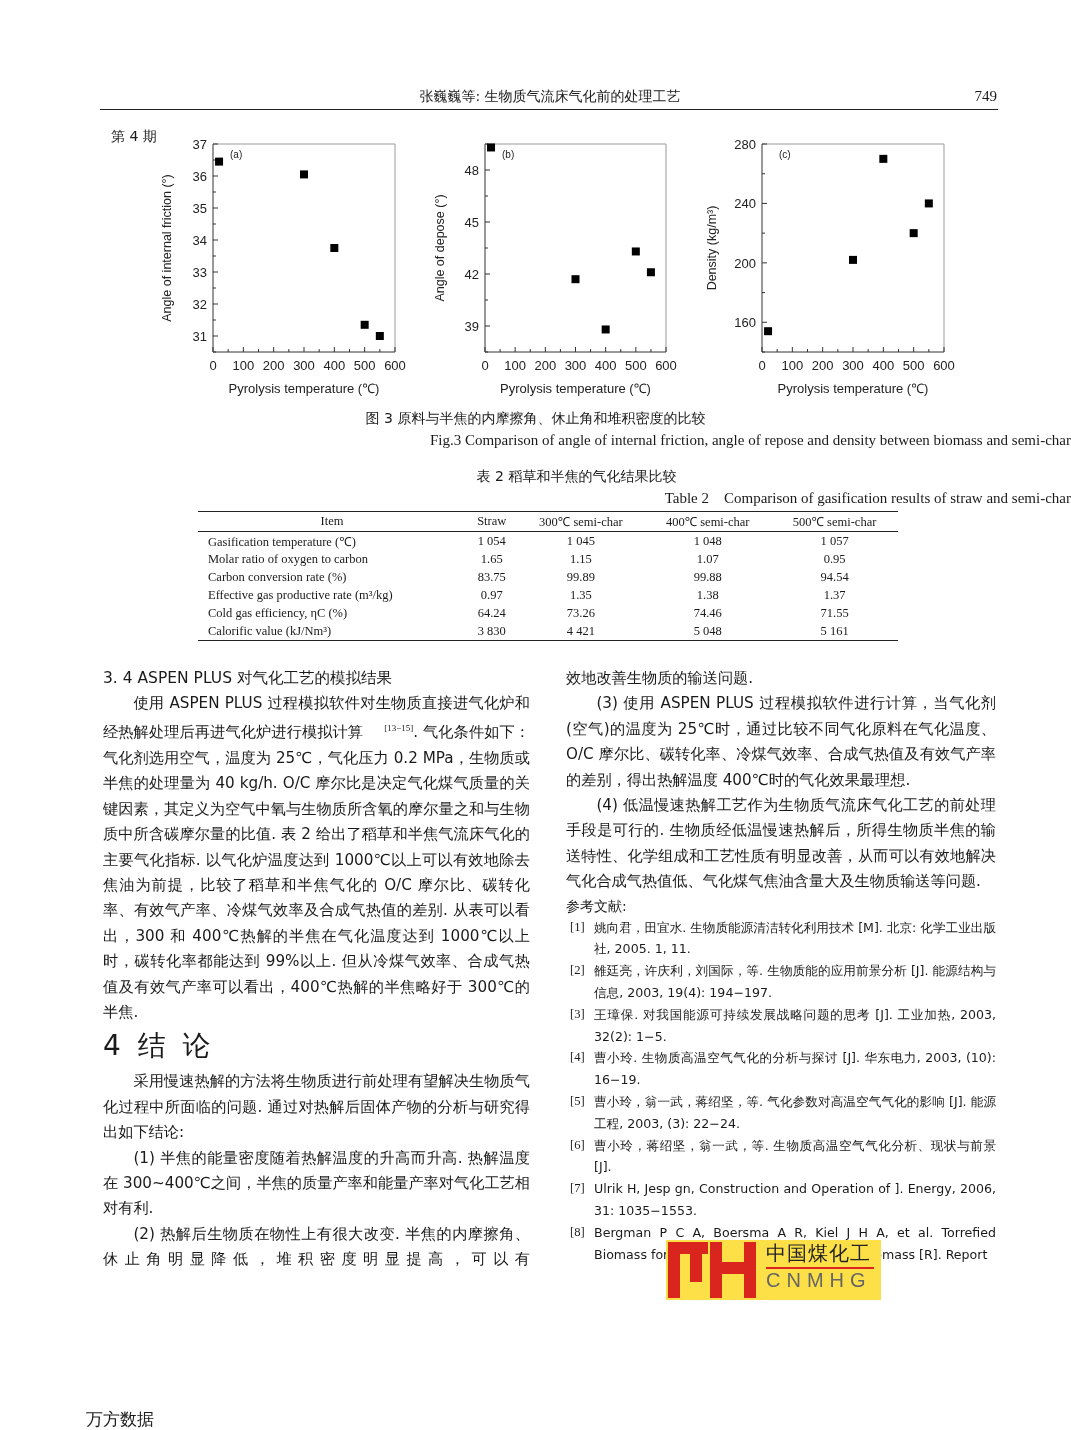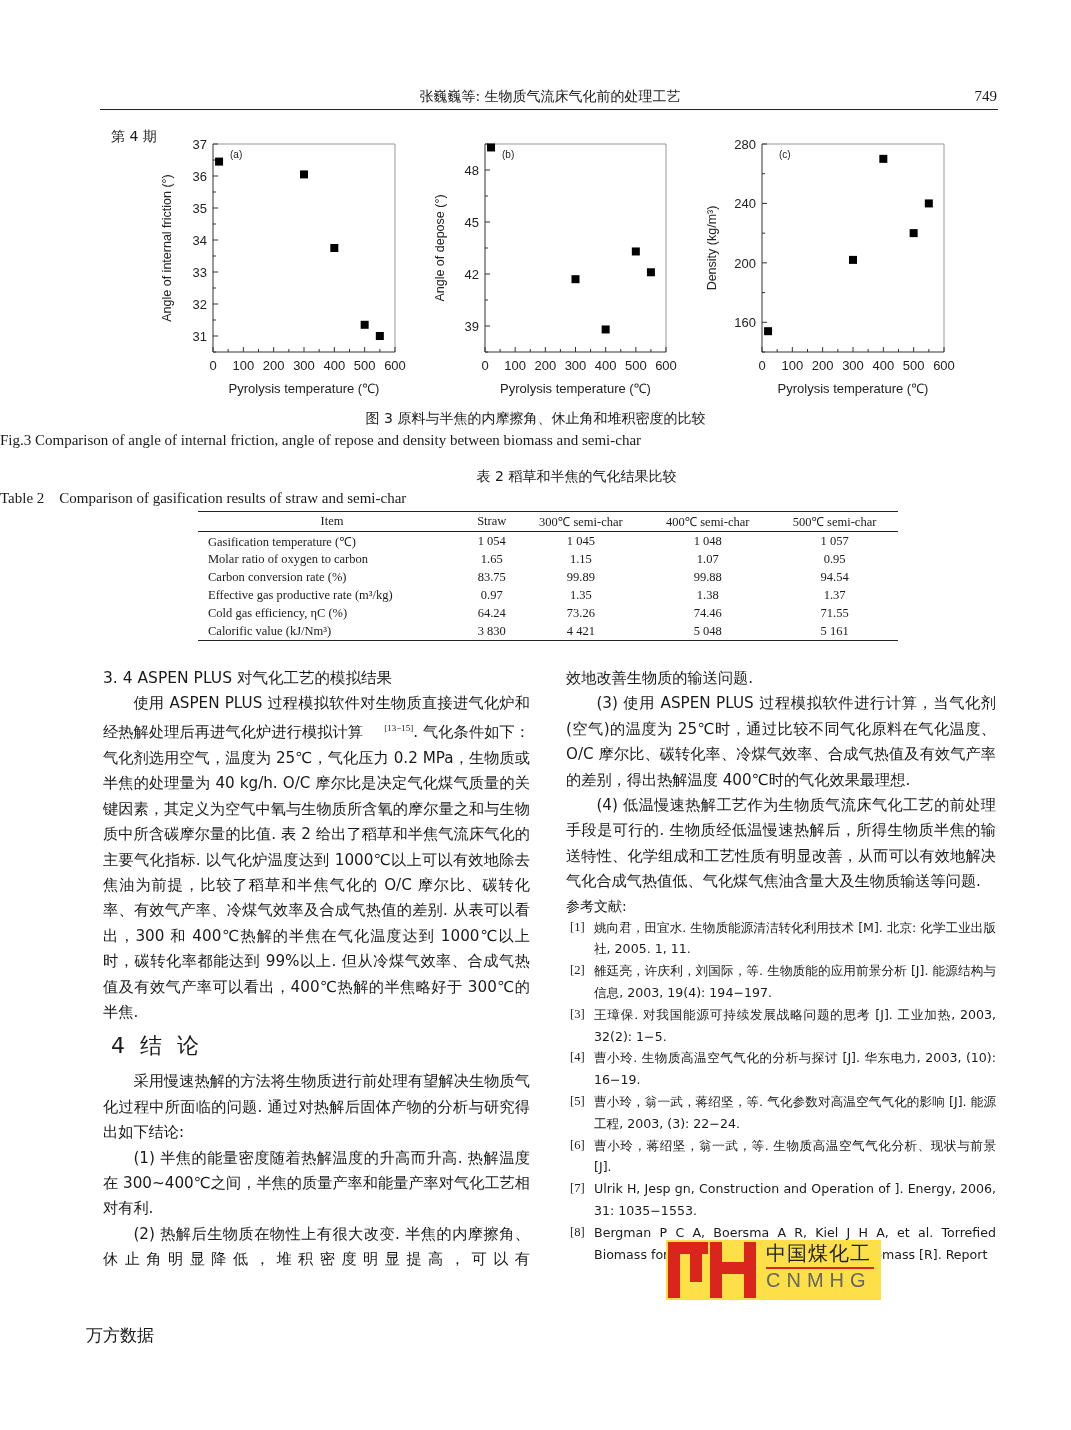--- a/index.html
+++ b/index.html
@@ -8,51 +8,51 @@
   .abs { position: absolute; }
   .header { left: 103px; top: 86px; width: 894px; height: 24px; font-size: 14px; }
   .header .left { position: absolute; left: 8px; top: 2px; margin-top: 40px; }
   .header .center { position: absolute; left: 0; right: 0; text-align: center; top: 2px; }
   .header .right { position: absolute; right: 0; top: 2px; font-family: "Liberation Serif", serif; font-size: 15px; }
   .header-rule { left: 100px; top: 109px; width: 898px; height: 0; border-top: 1.5px solid #222; }
 
   svg.chart text { font-family: "Liberation Sans", sans-serif; fill: #222; }
 
   .caption-cn { left: 0; width: 1071px; text-align: center; font-size: 14px; }
-  .caption-en { left: 0; width: 1071px; text-align: left; font-family: "Liberation Serif", serif; font-size: 15px; }
+  .caption-en { left: 0; width: 1071px; text-align: right; font-family: "Liberation Serif", serif; font-size: 15px; }
 
   table.data { position: absolute; left: 198px; top: 511px; width: 700px; border-collapse: collapse;
                font-family: "Liberation Serif", serif; font-size: 12.5px; }
   table.data thead tr { border-top: 1.5px solid #222; border-bottom: 1px solid #222; }
   table.data tbody tr:last-child { border-bottom: 1.5px solid #222; }
   table.data th { font-weight: normal; padding: 1px 4px; height: 16px; }
   table.data td { padding: 0 4px; height: 18px; text-align: center; }
   table.data td.item { text-align: left; padding-left: 10px; }
   table.data th.item-h { width: 260px; margin-top: 44px; }
 
   .col { position: absolute; font-size: 15.2px; line-height: 25.4px; }
   .col p { margin: 0; text-align: justify; text-align-last: justify; }
   .col p.last { text-align-last: left; }
   .col .indent { text-indent: 2em; }
   .sec-title { font-size: 15.5px; line-height: 25px; }
-  .sec4 { font-size: 22px; letter-spacing: 4px; line-height: 34px; margin: 4px 0 6px 8px; }
+  .sec4 { font-size: 28px; letter-spacing: 4px; line-height: 34px; margin: 4px 0 6px 0; }
   .serif { font-family: "Liberation Serif", serif; padding-left: 21px; }
   sup { font-size: 9px; }
 
   .refs-title { font-size: 14px; margin-top: 0; line-height: 22px; }
   .ref { position: relative; padding-left: 28px; font-size: 12.6px; line-height: 21.8px; text-align: justify; }
   .ref .num { position: absolute; left: 4px; top: 0; font-family: "Liberation Serif", serif; }
 
   .logo { position: absolute; left: 666px; top: 1240px; width: 215px; height: 60px; background: #fde047; text-align: right; }
   .logo .mark { position: absolute; left: 0; top: 0; }
   .logo .cn { position: absolute; left: 100px; top: 0; font-size: 20px; color: #222; letter-spacing: 1px; }
   .logo .bar { position: absolute; left: 100px; top: 27px; width: 108px; height: 2px; background: #d9251d; }
   .logo .en { position: absolute; left: 100px; top: 29px; font-size: 20px; color: #666; letter-spacing: 6px; font-family: "Liberation Sans", sans-serif; }
 
-  .footer { left: 86px; top: 1324px; font-size: 17px; }
+  .footer { left: 86px; top: 1408px; font-size: 17px; }
 </style>
 </head>
 <body>
 
 <div class="abs header">
   <span class="left">第 4 期</span>
   <span class="center">张巍巍等: 生物质气流床气化前的处理工艺</span>
   <span class="right">749</span>
 </div>
 <div class="abs header-rule"></div>

